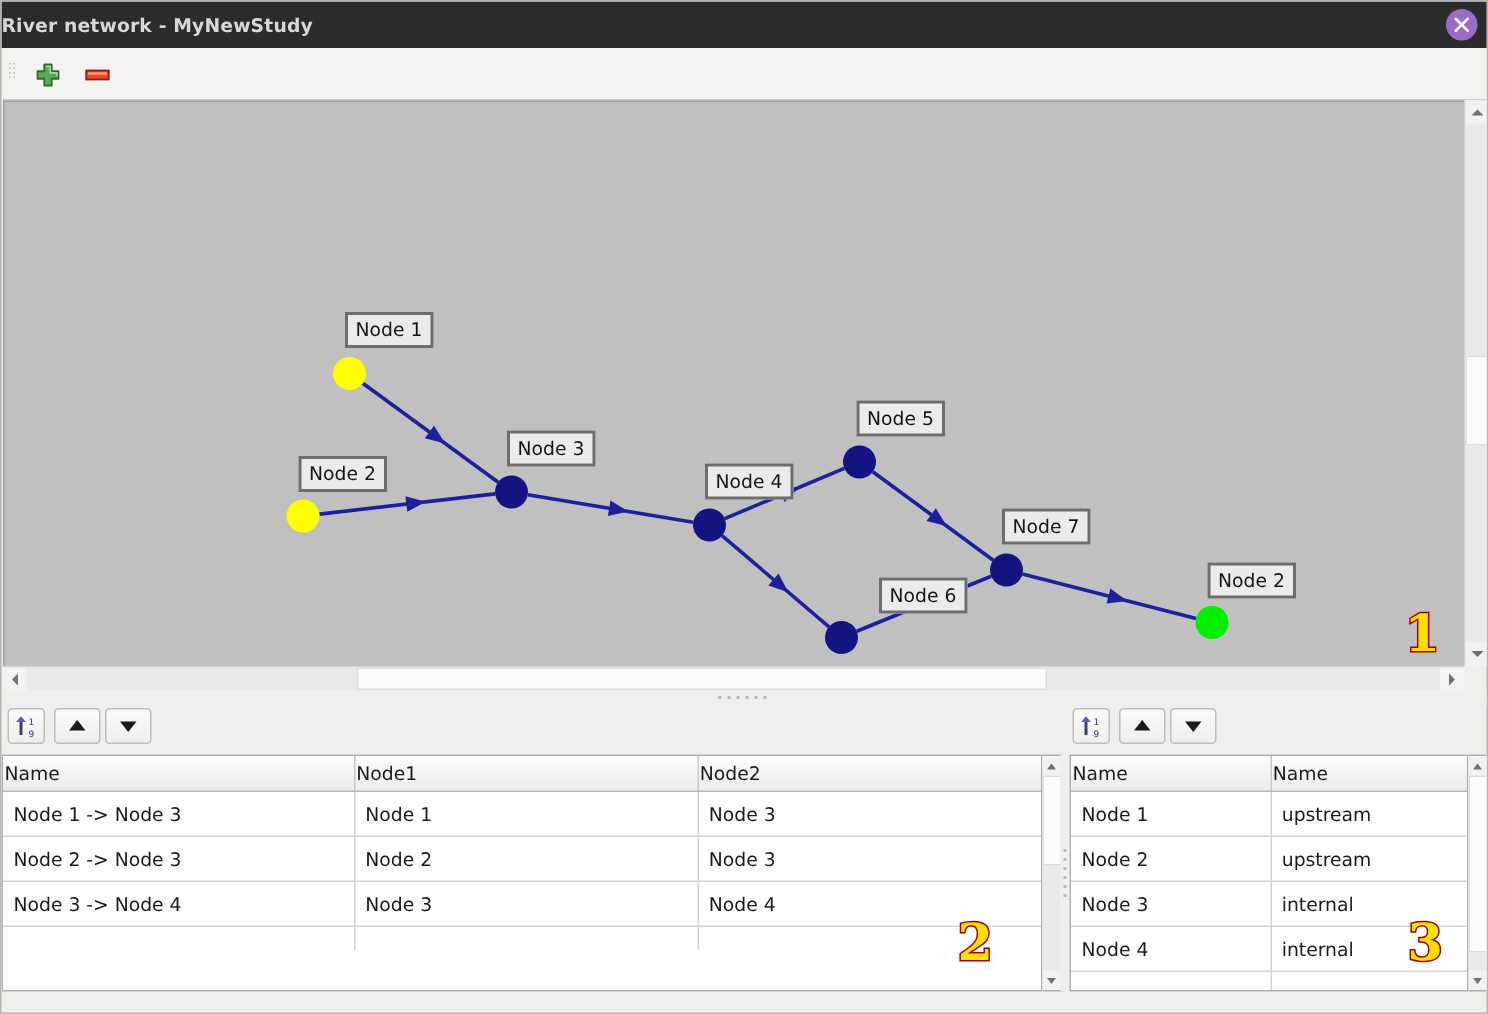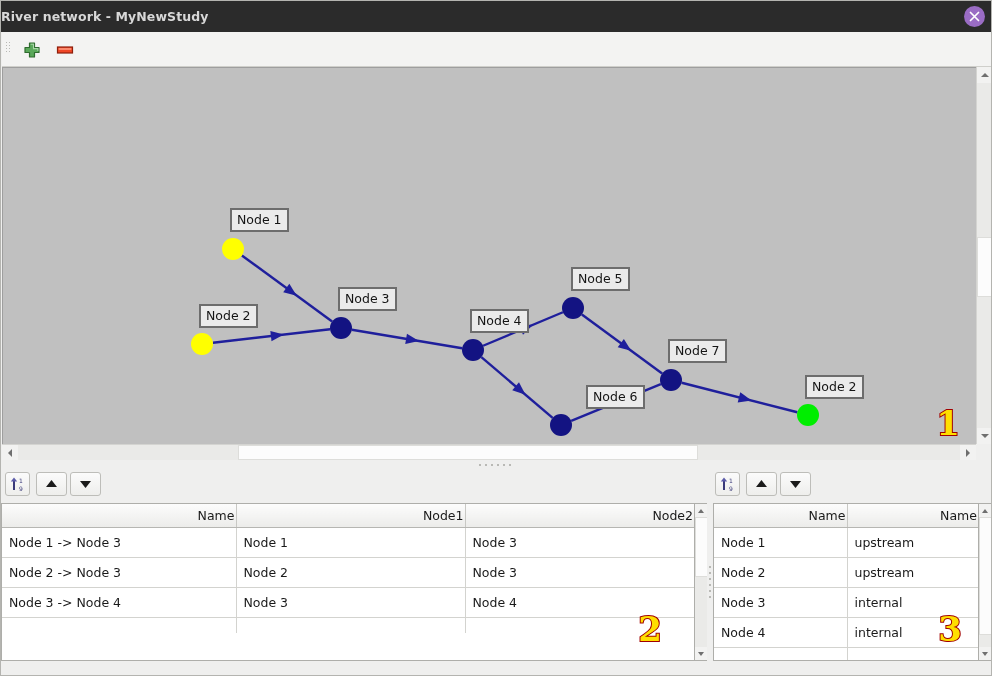--- a/index.html
+++ b/index.html
@@ -193,21 +193,21 @@
     table-layout: fixed;
     font-size: 12.5px;
     color: #1a1a1a;
   }
   table.grid th {
     background: linear-gradient(#fcfcfc, #ececea);
     border-right: 1px solid #c8c8c4;
     border-bottom: 1px solid #b6b6b2;
     font-weight: normal;
     height: 23px;
-    text-align: right;
+    text-align: left;
     color: #1a1a1a;
     font-size: 12.5px;
   }
   table.grid td {
     border-right: 1px solid #d3d3cf;
     border-bottom: 1px solid #d3d3cf;
     height: 30px;
     padding: 0 0 0 7px;
     background: #ffffff;
     white-space: nowrap;

